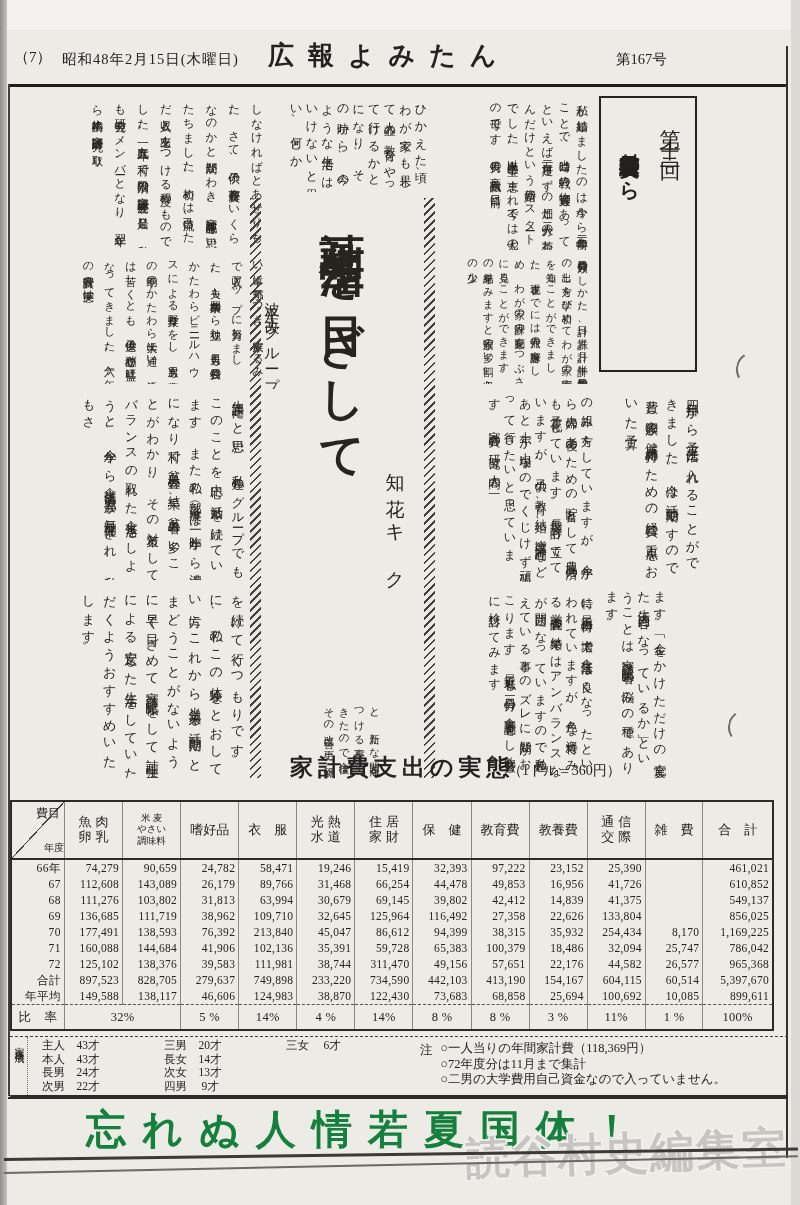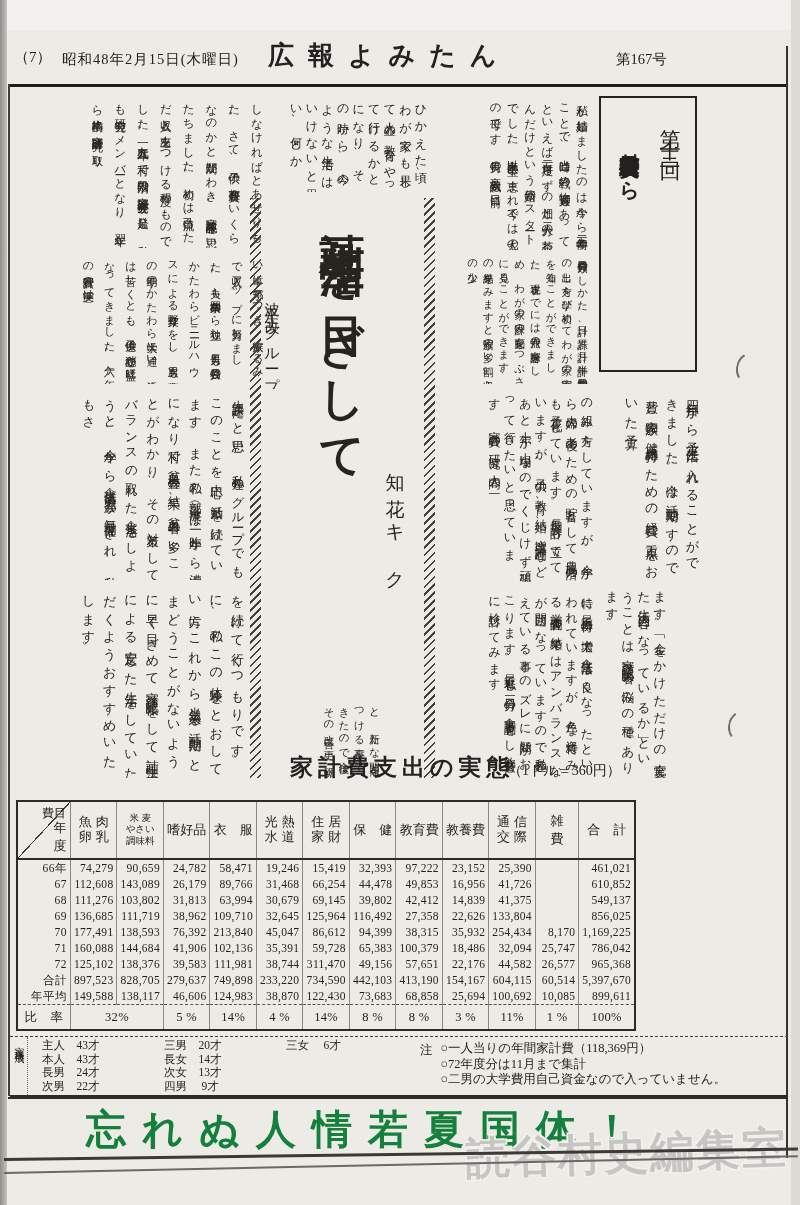--- a/index.html
+++ b/index.html
@@ -43,27 +43,27 @@
   #blk-findings{left:306px;top:700px;width:76px;height:78px;font-size:10.5px;line-height:15.2px;letter-spacing:1.5px;}
   .hatch{position:absolute;width:11px;background:repeating-linear-gradient(135deg,#44423f 0 1.8px,transparent 1.8px 5.6px);}
   #hatch-right{left:424px;top:198px;height:580px;}
   #hatch-left{left:250px;top:198px;height:580px;}
   .punch{position:absolute;width:28px;height:30px;border:2.5px solid transparent;border-left:2.5px solid #6e6c68;border-radius:50%;}
   #punch1{left:736px;top:352px;transform:rotate(14deg);}
   #punch2{left:728px;top:710px;transform:rotate(10deg);}
   
   .tbl-title{position:absolute;left:290px;top:752px;font-size:23px;font-weight:bold;letter-spacing:5px;}
   .tbl-note{position:absolute;left:508px;top:762px;font-size:14px;}
-  #table-wrap{position:absolute;left:16px;top:800px;width:620px;}
+  #table-wrap{position:absolute;left:10px;top:800px;width:764px;}
   #expense-table{width:100%;border-collapse:collapse;border:2.2px solid #2c2b28;}
   #expense-table th,#expense-table td{border-left:1px solid #8a8884;padding:0 3px;}
   #expense-table thead th{border-bottom:2px solid #2c2b28;height:56px;font-weight:normal;font-size:13px;text-align:center;vertical-align:middle;}
   th.corner{position:relative;width:46px;background:linear-gradient(to bottom right,transparent 49.4%,#3a3936 49.4% 50.8%,transparent 50.8%);}
   th.corner .ct{position:absolute;top:3px;right:4px;font-size:12px;}
-  th.corner .cb{position:absolute;bottom:3px;left:4px;font-size:13px;margin-left:28px;}
+  th.corner .cb{position:absolute;bottom:3px;left:4px;font-size:10px;margin-left:28px;}
   .vp{display:inline-block;margin:0 2px;line-height:1.12;font-size:13px;vertical-align:middle;}
   .hs{display:block;font-size:9.5px;line-height:1.18;text-align:center;}
   td.num{text-align:right;font-size:11.5px;letter-spacing:0.3px;height:16px;padding-right:4px;white-space:nowrap;}
   td.rowlabel{text-align:right;font-size:11.5px;padding-left:3px;letter-spacing:0.5px;white-space:nowrap;}
   tr.gstart td{padding-top:7px;}
   tr.ratio td{border-top:1.2px dashed #55534f;text-align:center;font-size:12.5px;height:24px;margin-top:28px;}
   td.pc{text-align:center;}
   
   #family-box{position:absolute;left:10px;top:1036px;width:778px;height:58px;border-top:1.5px dashed #44423f;border-bottom:2.5px solid #2c2b28;display:flex;align-items:stretch;}
   .fam-label{writing-mode:vertical-rl;text-orientation:upright;font-size:10px;width:17px;line-height:15px;letter-spacing:2px;border-right:1px dotted #6f6d69;padding-top:2px;}

